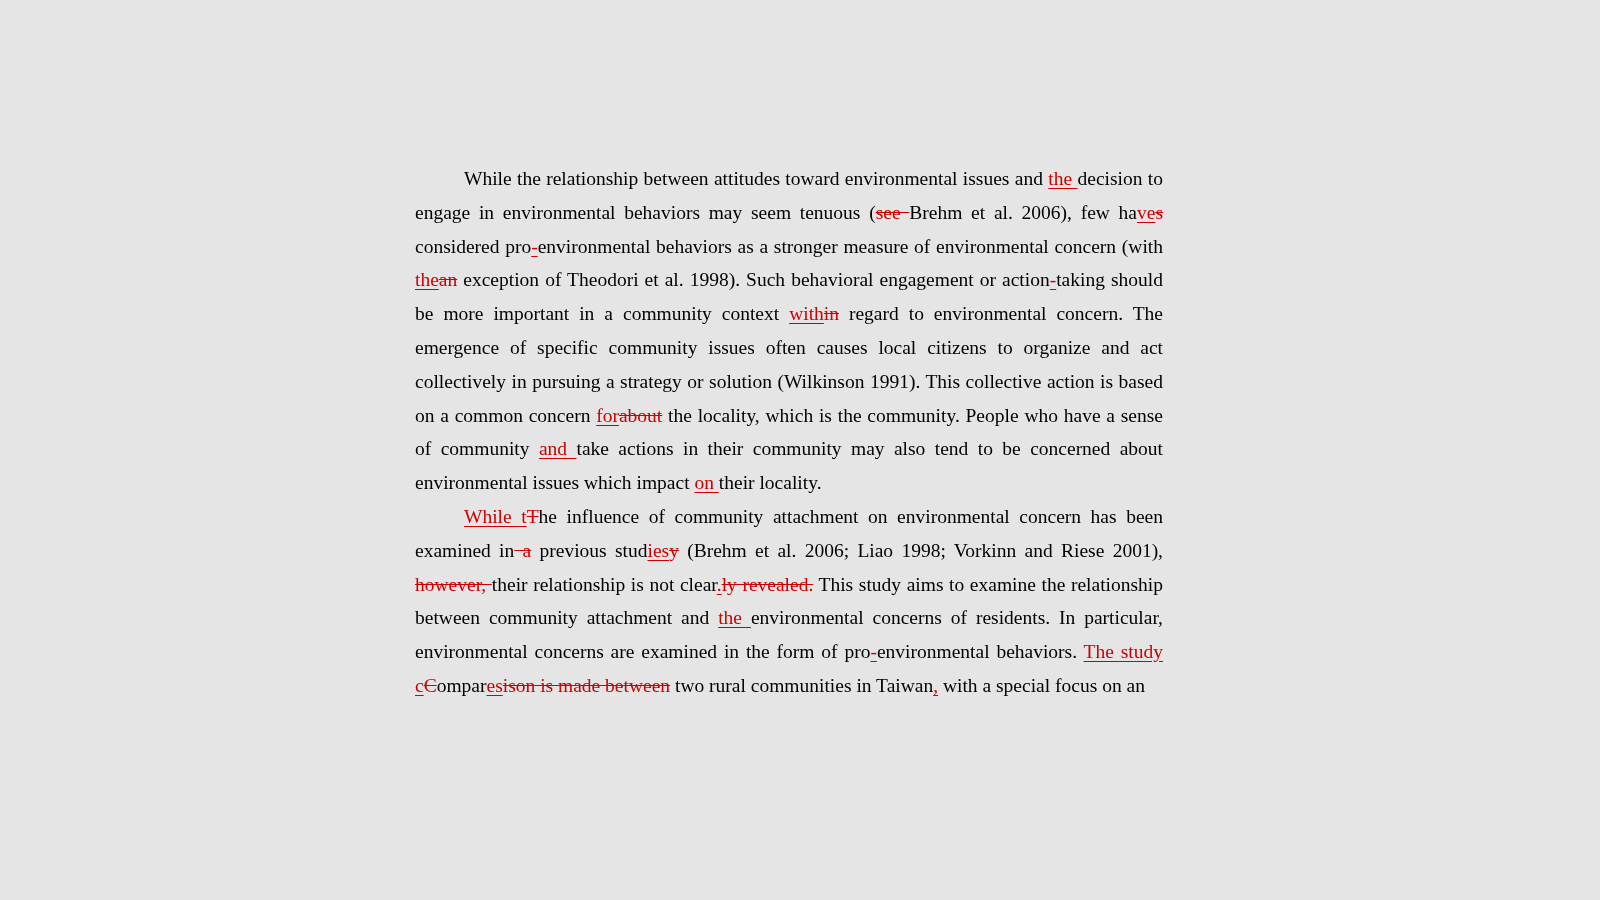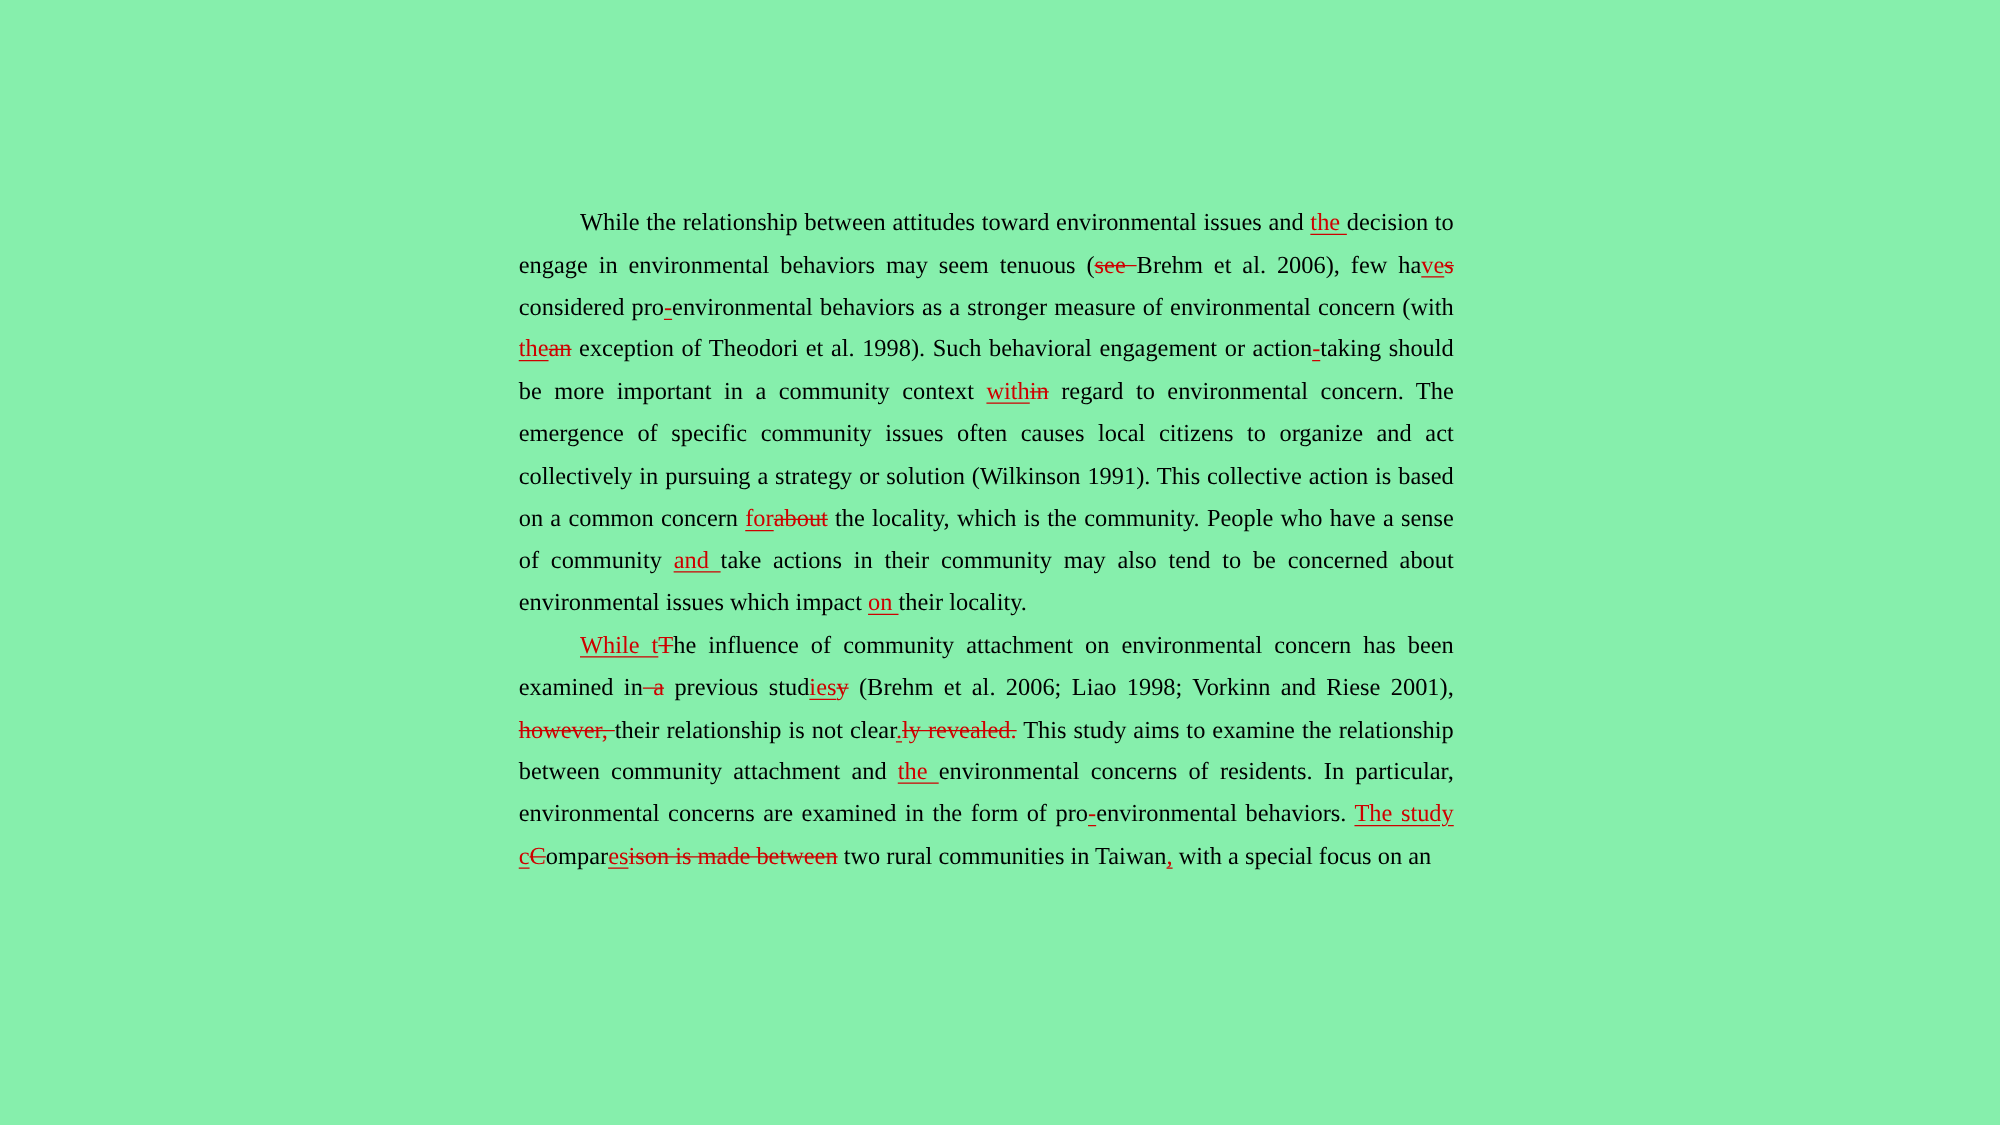--- a/index.html
+++ b/index.html
@@ -9,21 +9,21 @@
     width: 1600px;
     height: 900px;
     overflow: hidden;
   }
   .page {
     position: absolute;
     left: 0;
     top: 0;
     width: 1600px;
     height: 900px;
-    background: #86efac;
+    background: #e5e5e5;
   }
   .doc-body {
     position: absolute;
     left: 415px;
     top: 162px;
     width: 748px;
     font-family: "Liberation Serif", "DejaVu Serif", serif;
     font-size: 19.5px;
     line-height: 33.8px;
     color: #000000;

